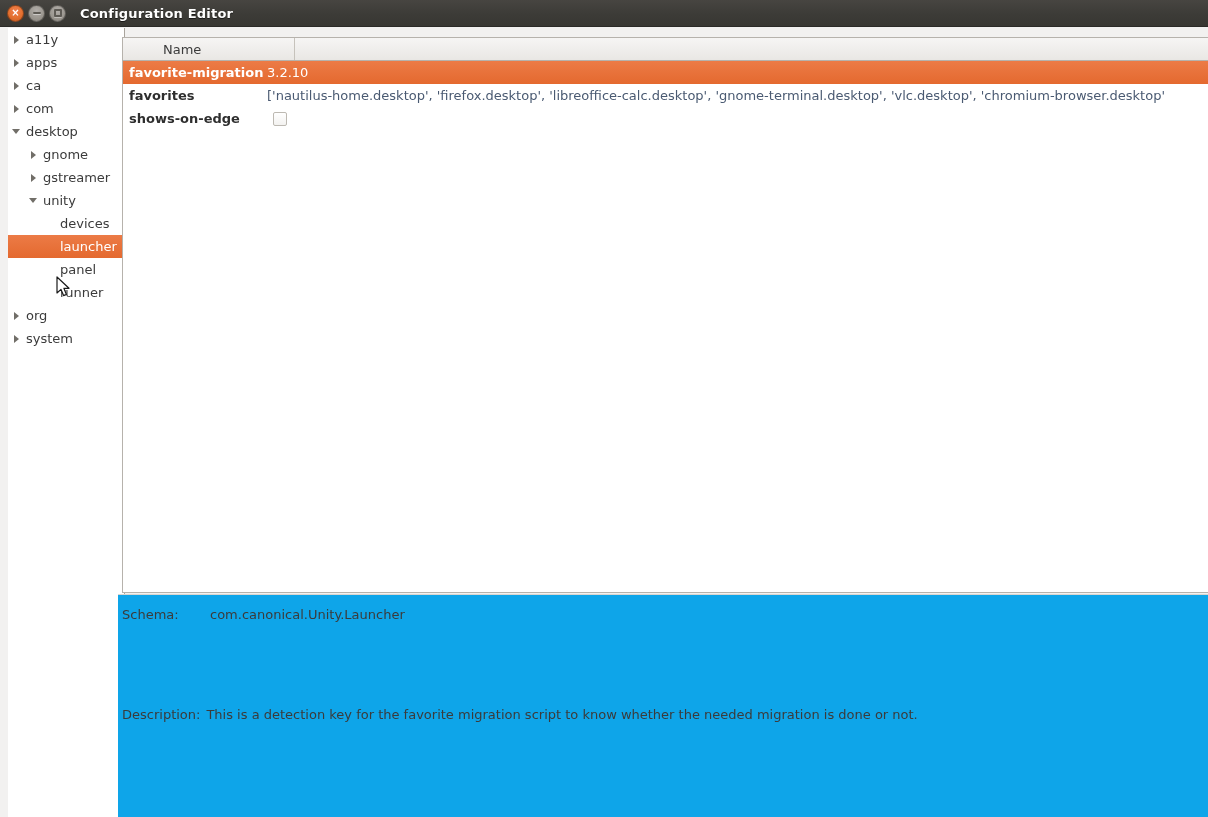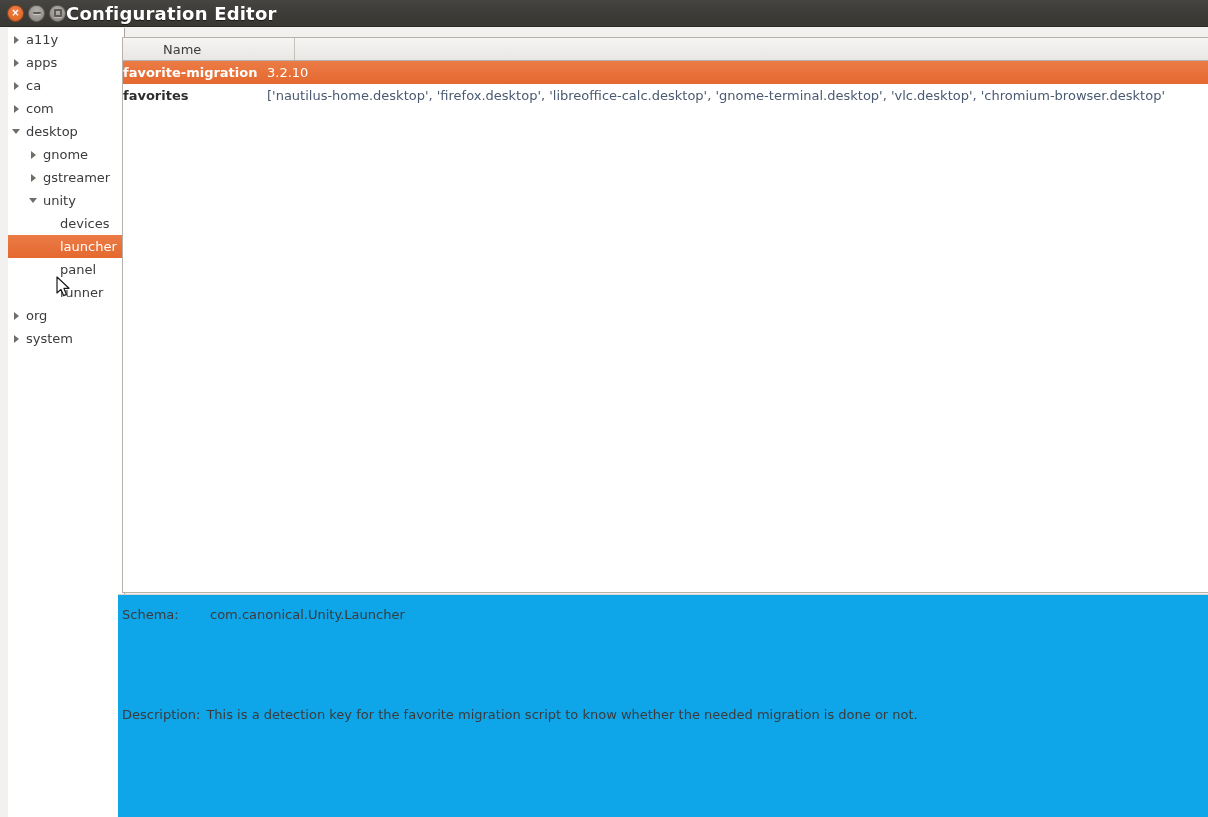--- a/index.html
+++ b/index.html
@@ -42,22 +42,23 @@
   }
   .wbtn .bar {
     width: 8px; height: 2px; background: #5e5b55; border-radius: 1px;
     box-shadow: 0 1px 0 rgba(255,255,255,0.45);
   }
   .wbtn .sq {
     width: 8px; height: 8px; border: 2px solid #5e5b55; border-radius: 1px;
     box-shadow: 0 1px 0 rgba(255,255,255,0.35);
   }
   .wtitle {
+    margin-left: 14px;
     color: #ffffff;
-    font-size: 18px; font-weight: bold;
+    font-size: 13px; font-weight: bold;
     letter-spacing: 0.2px;
     text-shadow: 0 1px 0 rgba(0,0,0,0.55);
   }
 
   
   .sidebar {
     position: absolute; left: 8px; top: 28px;
     width: 117px; height: 789px;
     background: #ffffff;
     border-right: 1px solid #a9a49c;
@@ -120,20 +121,21 @@
     display: flex; height: 23px; align-items: center;
     font-size: 13px;
     white-space: nowrap;
   }
   .trow.selected {
     background: linear-gradient(to bottom, #ec7b46 0%, #e4692f 100%);
     color: #ffffff;
   }
   .cell-name {
     width: 140px; flex: 0 0 140px;
+    padding-left: 6px;
     font-weight: bold;
     color: #2e2e2e;
     overflow: hidden;
   }
   .trow.selected .cell-name { color: #ffffff; }
   .cell-value {
     flex: 1;
     padding-left: 4px;
     color: #4a5a72;
     overflow: hidden;
@@ -297,20 +299,24 @@
       <div class="th th-name">Name</div>
     </div>
     <div id="table-body">
         <div class="trow selected">
           <div class="cell-name">favorite-migration</div>
           <div class="cell-value">3.2.10</div>
         </div>
         <div class="trow">
           <div class="cell-name">favorites</div>
           <div class="cell-value">['nautilus-home.desktop', 'firefox.desktop', 'libreoffice-calc.desktop', 'gnome-terminal.desktop', 'vlc.desktop', 'chromium-browser.desktop'</div>
+        </div>
+        <div class="trow">
+          <div class="cell-name">shows-on-edge</div>
+          <div class="cell-value"><span class="checkbox"></span></div>
         </div>
       </div>
   </div>
 
   <div class="info">
     <div class="info-line">
       <div class="info-key">Schema:</div>
       <div class="info-val">com.canonical.Unity.Launcher</div>
     </div>
     <div class="desc-line">

